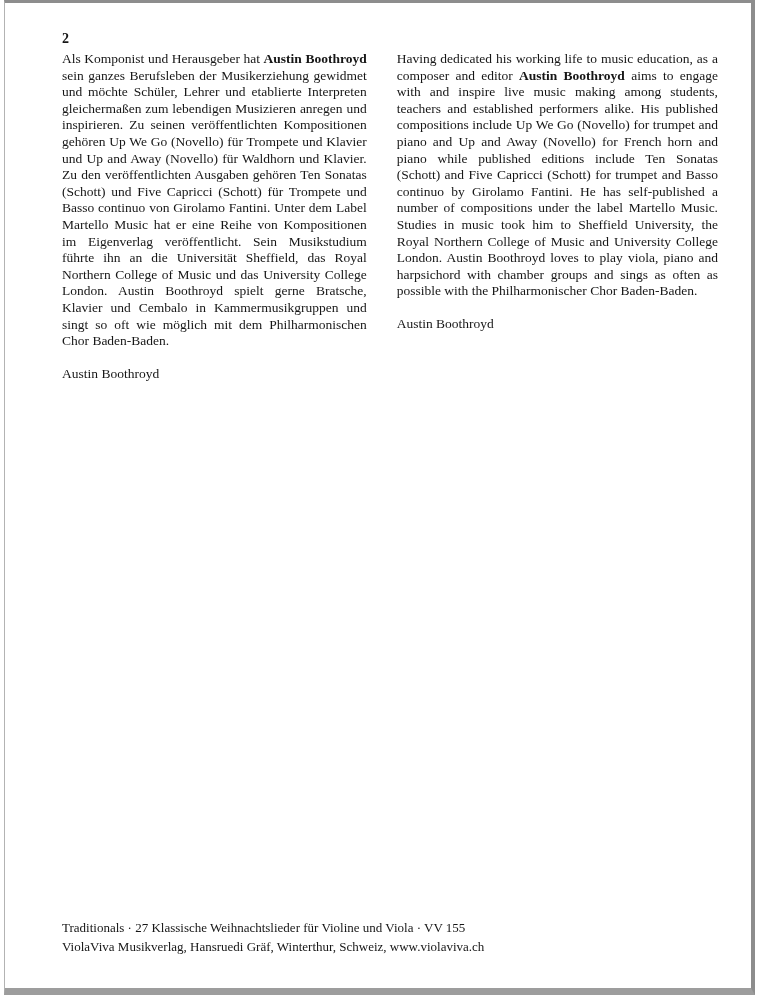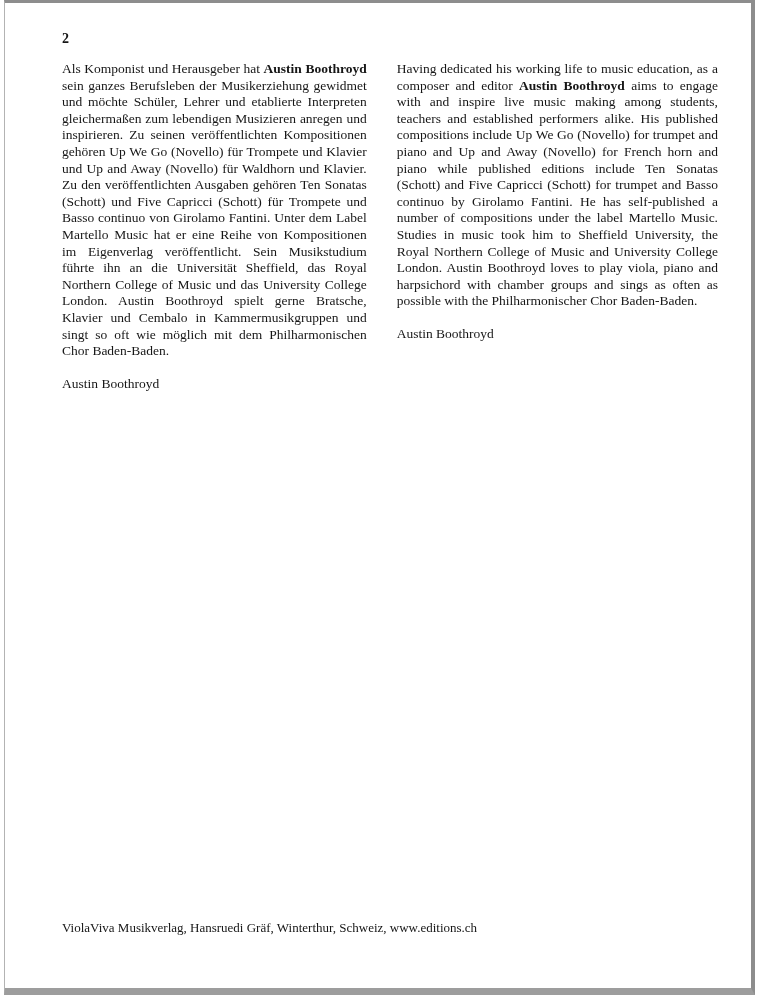--- a/index.html
+++ b/index.html
@@ -31,21 +31,21 @@
   .pagenum {
     position: absolute;
     left: 57px;
     top: 28px;
     font-size: 14px;
     font-weight: bold;
   }
   .columns {
     position: absolute;
     left: 57px;
-    top: 58px;
+    top: 48px;
     width: 656px;
     display: flex;
     gap: 30px;
   }
   .col {
     font-size: 13.5px;
     line-height: 16.6px;
     text-align: justify;
   }
   .col-left  { width: 311px; }
@@ -80,16 +80,17 @@
     </div>
 
     <div class="col col-right">
       <p class="bio"><span>Having dedicated his working life to music education, as a composer and editor </span><b>Austin Boothroyd</b><span> aims to engage with and inspire live music making among students, teachers and established performers alike. His published compositions include Up We Go (Novello) for trumpet and piano and Up and Away (Novello) for French horn and piano while published editions include Ten Sonatas (Schott) and Five Capricci (Schott) for trumpet and Basso continuo by Girolamo Fantini. He has self-published a number of compositions under the label Martello Music. Studies in music took him to Sheffield University, the Royal Northern College of Music and University College London. Austin Boothroyd loves to play viola, piano and harpsichord with chamber groups and sings as often as possible with the Philharmonischer Chor Baden-Baden.</span></p>
       <p class="signature">Austin Boothroyd</p>
     </div>
 
   </div>
 
   <div class="footer">
-    <div>ViolaViva Musikverlag, Hansruedi Gräf, Winterthur, Schweiz, www.editions.ch</div>
+    <div>Traditionals · 27 Klassische Weihnachtslieder für Violine und Viola · VV 155</div>
+    <div>ViolaViva Musikverlag, Hansruedi Gräf, Winterthur, Schweiz, www.violaviva.ch</div>
   </div>
 
 </div>
 
 </body></html>

